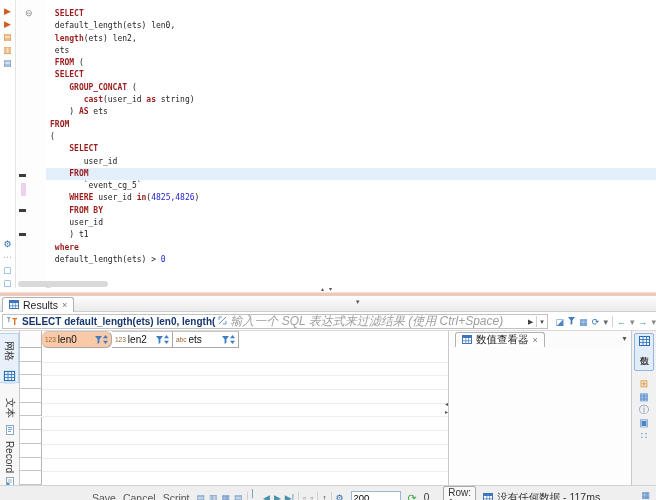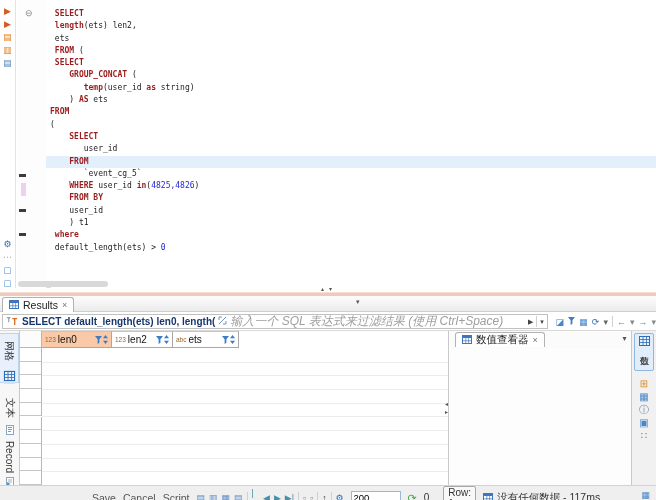--- a/index.html
+++ b/index.html
@@ -58,21 +58,21 @@
   .p-tab .vlabel{font-size:10px;color:#333;white-space:nowrap;transform:rotate(90deg);transform-origin:center;}
   .p-tab.sel{background:#e7f0fb;border:1px solid #bcd3ec;border-left:none;box-sizing:border-box;}
   .p-tab .p-icon{margin-top:2px;}
   .p-tab.sel .p-icon{background:#cfe3f7;border-radius:2px;padding:1px;}
 
   #grid{position:absolute;left:20px;top:331px;width:428px;height:154px;overflow:hidden;}
   #g-header{position:absolute;left:0;top:0;height:17px;display:flex;}
   .g-stub{width:22px;height:17px;background:#fcfcfc;border-right:1px solid #b6b6b6;border-bottom:1px solid #b6b6b6;box-sizing:border-box;}
   .g-col{height:17px;border-right:1px solid #a8a8a8;border-bottom:1px solid #a8a8a8;border-top:1px solid #c6c6c6;
          box-sizing:border-box;display:flex;align-items:center;gap:2px;padding:0 3px;background:#fff;cursor:pointer;}
-  .g-col.sel{background:#f9c9a8;}
+  .g-col.sel{background:#f9c9a8;border-radius:6px;}
   .g-type{font-size:6.5px;color:#99662b;}
   .g-name{font-size:10px;color:#111;}
   .g-filter{margin-left:auto;display:flex;align-items:center;gap:1px;}
   .g-rowhdr{position:absolute;left:0;width:22px;background:#fff;border-right:1px solid #b6b6b6;
             border-bottom:1px solid #c4c4c4;box-sizing:border-box;cursor:pointer;}
   .g-rowline{position:absolute;left:22px;right:0;border-bottom:1px solid #ededed;}
 
   #vsash{position:absolute;left:448px;top:331px;width:2px;height:154px;background:#fff;border-left:1px solid #c9c9c9;}
   #vsash .grip{position:absolute;left:-4px;top:70px;font-size:6px;color:#555;line-height:6px;}
 
@@ -120,26 +120,27 @@
   <div id="ed-ruler">
     <span class="fold">⊖</span>
     <div class="marker" style="top:174px"></div>
     <div class="marker" style="top:209px"></div>
     <div class="marker" style="top:233px"></div>
     <div class="chg" style="left:4px;top:183px;height:13px"></div>
   </div>
   <div class="chg abs" style="left:46px;top:281px;height:12px"></div>
   <div id="ed-code">
       <div class="code-line"> <span class="kw">SELECT</span></div>
+      <div class="code-line"> <span>default_length(ets) len0,</span></div>
       <div class="code-line"> <span class="kw">length</span><span>(ets) len2,</span></div>
       <div class="code-line"> <span>ets</span></div>
       <div class="code-line"> <span class="kw">FROM</span><span> (</span></div>
       <div class="code-line"> <span class="kw">SELECT</span></div>
       <div class="code-line">    <span class="kw">GROUP_CONCAT</span><span> (</span></div>
-      <div class="code-line">       <span class="kw">temp</span><span>(user_id </span><span class="kw">as</span><span> string)</span></div>
+      <div class="code-line">       <span class="kw">cast</span><span>(user_id </span><span class="kw">as</span><span> string)</span></div>
       <div class="code-line">    <span>) </span><span class="kw">AS</span><span> ets</span></div>
       <div class="code-line"><span class="kw">FROM</span></div>
       <div class="code-line"><span>(</span></div>
       <div class="code-line">    <span class="kw">SELECT</span></div>
       <div class="code-line">       <span>user_id</span></div>
       <div class="code-line current">    <span class="kw">FROM</span></div>
       <div class="code-line">       <span>`event_cg_5`</span></div>
       <div class="code-line">    <span class="kw">WHERE</span><span> user_id </span><span class="kw">in</span><span>(</span><span class="num">4825,4826</span><span>)</span></div>
       <div class="code-line">    <span class="kw">FROM BY</span></div>
       <div class="code-line">    <span>user_id</span></div>

